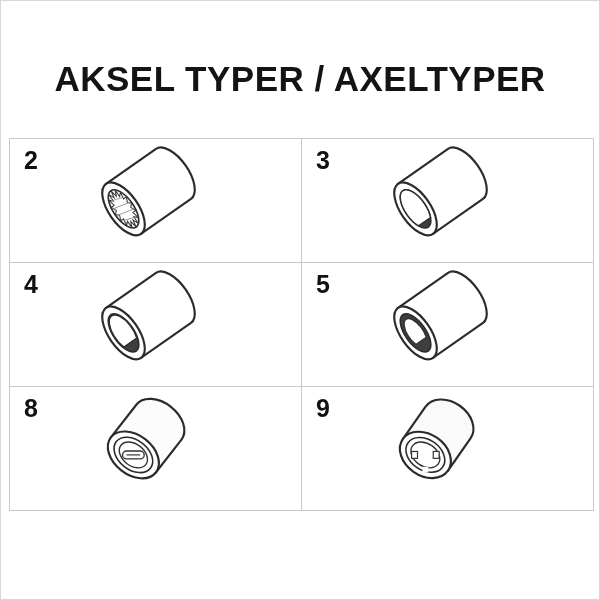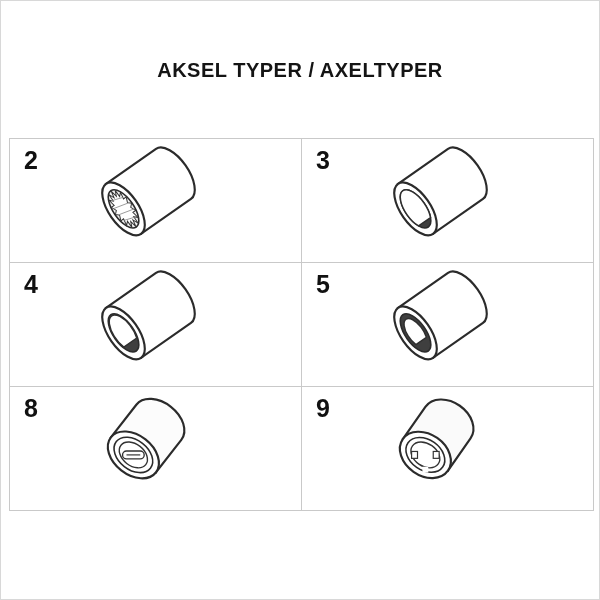--- a/index.html
+++ b/index.html
@@ -3,21 +3,21 @@
 <meta charset="utf-8">
 <style>
   html,body{margin:0;padding:0;background:#fff;}
   .page{
     width:600px;height:600px;box-sizing:border-box;position:relative;
     background:#ffffff;border:1px solid #d8d8d8;
     font-family:"Liberation Sans",sans-serif;color:#111;
   }
   .title{
     position:absolute;top:58px;left:0;width:100%;margin:0;
-    text-align:center;font-size:20px;font-weight:800;letter-spacing:.5px;color:#141414;
+    text-align:center;font-size:35px;font-weight:800;letter-spacing:.5px;color:#141414;
   }
   .grid{
     position:absolute;top:137px;left:8px;width:584px;height:372px;
     display:grid;grid-template-columns:1fr 1fr;grid-template-rows:1fr 1fr 1fr;
     border-top:1px solid #c9c9c9;border-left:1px solid #c9c9c9;
   }
   .cell{
     position:relative;box-sizing:border-box;
     border-right:1px solid #c9c9c9;border-bottom:1px solid #c9c9c9;
     background:#fff;

